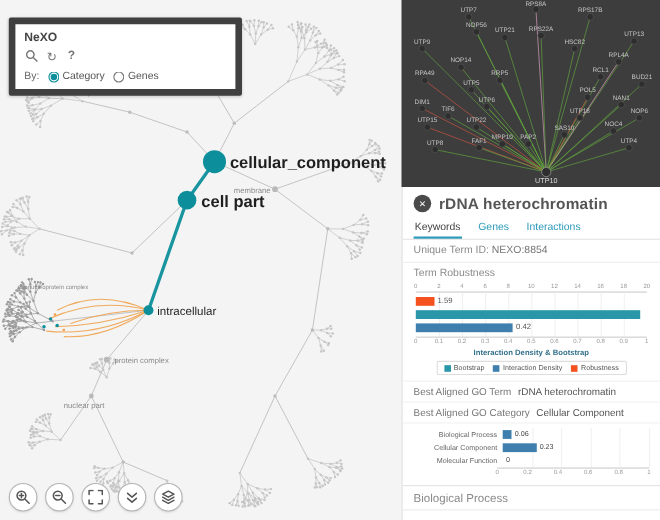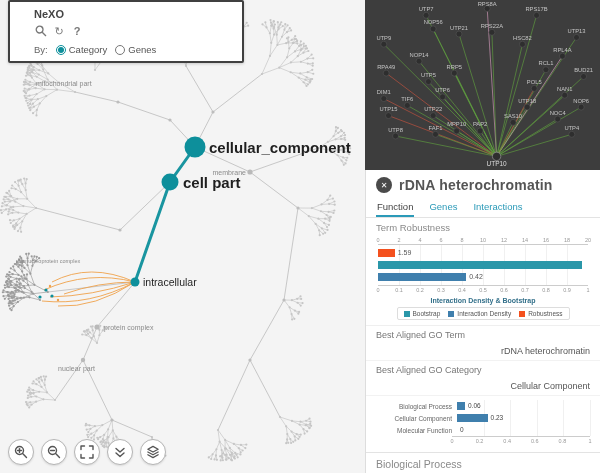--- a/index.html
+++ b/index.html
@@ -4,22 +4,22 @@
 <style>
   html,body{margin:0;padding:0;background:#e9e9e9;}
   .screen{position:relative;width:600px;height:473px;overflow:hidden;background:#f4f4f4;
           font-family:"Liberation Sans",sans-serif;-webkit-font-smoothing:antialiased;}
   svg{font-family:inherit;display:block;}
 
   
   .map{position:absolute;left:0;top:0;width:365px;height:473px;background:#f4f4f4;overflow:hidden;}
   #tree-svg{position:absolute;left:0;top:0;width:365px;height:473px;cursor:grab;}
 
-  .search-card{position:absolute;left:8px;top:0;width:184px;background:#fff;border:2px solid #404040;
-               box-shadow:0 1px 3px rgba(0,0,0,.18);padding:6px 24px 6px;z-index:5;border-radius:2px;}
+  .search-card{position:absolute;left:8px;top:16px;width:184px;background:#fff;border:6px solid #404040;
+               box-shadow:0 1px 3px rgba(0,0,0,.18);padding:6px 8px 6px;z-index:5;border-radius:2px;}
   .s-title{font-size:11px;color:#444;font-weight:bold;margin-bottom:4px;}
   .s-row{display:flex;align-items:center;gap:4px;}
   .s-row input{flex:1;min-width:0;font-size:9.5px;padding:3px 4px;border:1px solid #d8d8d8;border-radius:2px;
                color:#333;font-family:"Liberation Sans",sans-serif;outline:none;}
   .s-row input::placeholder{color:#aaa;}
   .s-ic{width:14px;height:14px;display:flex;align-items:center;justify-content:center;color:#777;
         font-size:11px;cursor:pointer;flex:none;}
   .s-by{display:flex;align-items:center;gap:8px;margin-top:6px;font-size:9.5px;color:#666;}
   .s-by label{display:flex;align-items:center;gap:3px;cursor:pointer;color:#555;}
   .s-by input{margin:0;width:10px;height:10px;accent-color:#0d8f9b;}
@@ -63,22 +63,22 @@
   .rbar{position:absolute;left:0;top:2px;height:8px;}
   .rval{position:absolute;top:2px;font-size:7px;color:#555;line-height:8px;white-space:nowrap;}
   .grid{position:absolute;top:0;bottom:0;width:1px;background:#f0f0f0;}
   .axis-title{font-size:7px;font-weight:bold;color:#33708a;text-align:center;margin:2px 0 3px;}
   .legend{display:flex;justify-content:center;align-items:center;gap:8px;border:1px solid #ddd;
           padding:2px 6px;margin:0 auto;width:fit-content;border-radius:2px;}
   .li{display:flex;align-items:center;gap:3px;font-size:6.5px;color:#555;}
   .sw{width:6px;height:6px;flex:none;}
 
   
-  .trow{display:flex;justify-content:space-between;gap:6px;padding:4px 10px;border-bottom:1px solid #f2f2f2;
-        font-size:9px;color:#777;flex-direction:column;}
+  .trow{display:flex;gap:6px;padding:4px 10px;border-bottom:1px solid #f2f2f2;
+        font-size:9px;color:#777;}
   .trow .tval{color:#555;text-align:right;}
   .gorow{display:flex;align-items:center;height:12px;}
   .gocat{width:76px;text-align:right;padding-right:5px;font-size:6.5px;color:#666;flex:none;}
   .gobararea{position:relative;flex:1;height:12px;}
   .gobar{position:absolute;left:0;top:2px;height:8px;}
   .goval{position:absolute;top:2px;font-size:6.5px;color:#444;line-height:8px;}
   .goaxisrow{display:flex;}
   .goaxisrow .sp{width:76px;flex:none;}
   .goaxisrow .axisline{flex:1;margin:0;}
 </style>
@@ -1883,25 +1883,29 @@
   </div>
 
   <div class="detail">
     <div class="d-head">
       <span class="close">
         <span>✕</span>
       </span>
       <span class="d-title">rDNA heterochromatin</span>
     </div>
     <div class="tabs" id="tabs">
-        <span class="tab active">Function</span>
+        <span class="tab active">Keywords</span>
         <span class="tab">Genes</span>
         <span class="tab">Interactions</span>
       </div>
 
+    <div class="sect uniq">
+      <span>Unique Term ID:</span>
+      <span class="uv">NEXO:8854</span>
+    </div>
 
     <div class="sect">
       <div class="sect-label">Term Robustness</div>
       <div id="r-top" class="axisline t">
           <span class="tick" style="left: 0%;">0</span>
           <span class="tick" style="left: 10%;">2</span>
           <span class="tick" style="left: 20%;">4</span>
           <span class="tick" style="left: 30%;">6</span>
           <span class="tick" style="left: 40%;">8</span>
           <span class="tick" style="left: 50%;">10</span>

